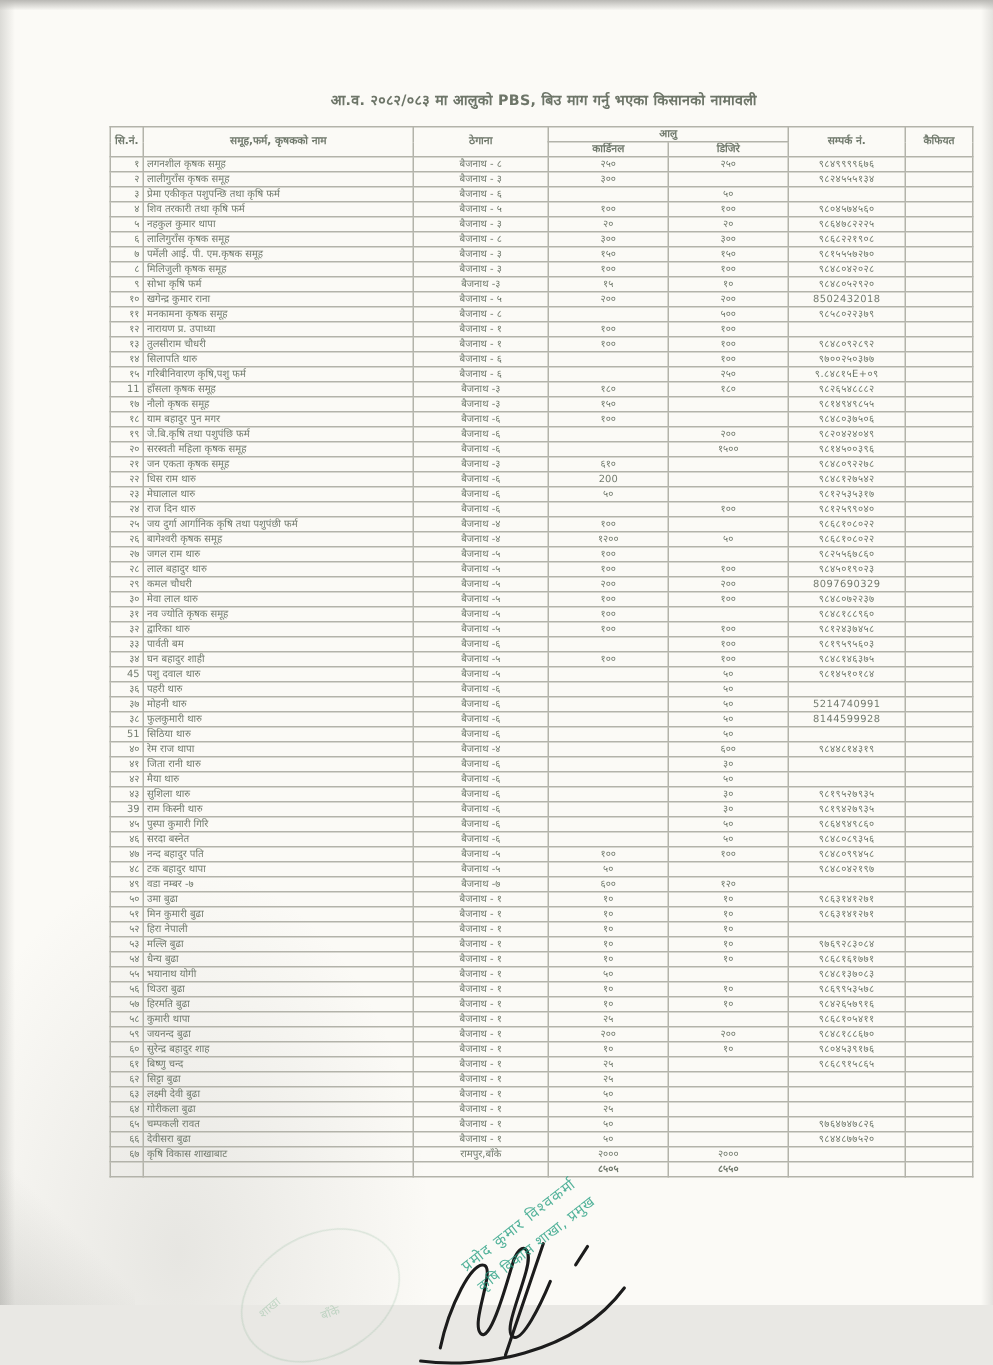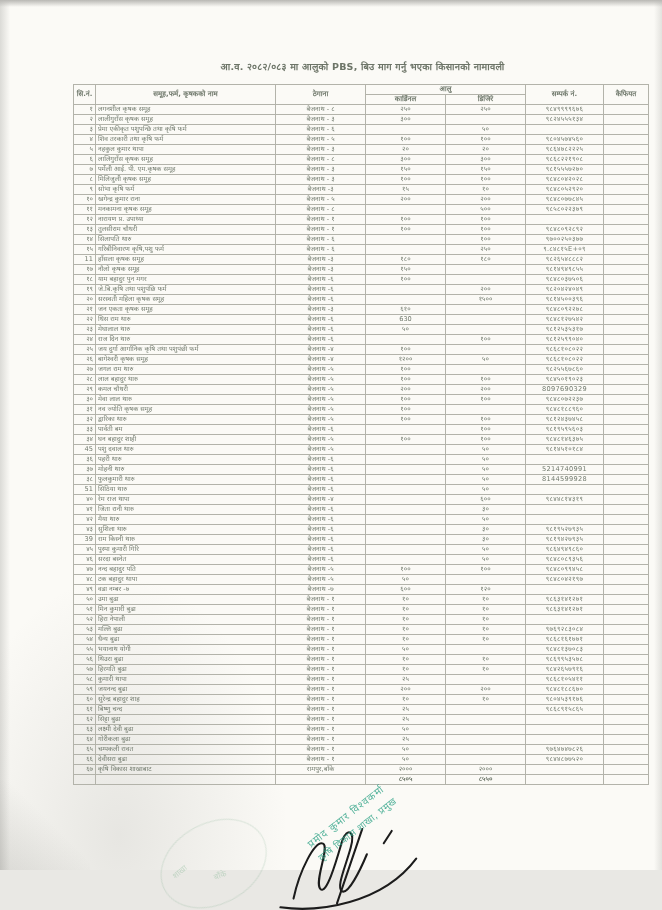--- a/index.html
+++ b/index.html
@@ -184,21 +184,21 @@
           <td class="col-desiree">१०</td>
           <td class="col-phone">९८४८०५२९२०</td>
           <td class="col-remarks"></td>
         </tr>
         <tr>
           <td class="col-sn">१०</td>
           <td class="col-name">खगेन्द्र कुमार राना</td>
           <td class="col-address">बैजनाथ - ५</td>
           <td class="col-cardinal">२००</td>
           <td class="col-desiree">२००</td>
-          <td class="col-phone">९८४८०७७८४५</td>
+          <td class="col-phone">8502432018</td>
           <td class="col-remarks"></td>
         </tr>
         <tr>
           <td class="col-sn">११</td>
           <td class="col-name">मनकामना कृषक समूह</td>
           <td class="col-address">बैजनाथ - ८</td>
           <td class="col-cardinal"></td>
           <td class="col-desiree">५००</td>
           <td class="col-phone">९८५८०२२३७९</td>
           <td class="col-remarks"></td>
@@ -290,21 +290,21 @@
           <td class="col-address">बैजनाथ -३</td>
           <td class="col-cardinal">६१०</td>
           <td class="col-desiree"></td>
           <td class="col-phone">९८४८०९२२७८</td>
           <td class="col-remarks"></td>
         </tr>
         <tr>
           <td class="col-sn">२२</td>
           <td class="col-name">धिस राम थारु</td>
           <td class="col-address">बैजनाथ -६</td>
-          <td class="col-cardinal">630</td>
+          <td class="col-cardinal">200</td>
           <td class="col-desiree"></td>
           <td class="col-phone">९८४८१२७५४२</td>
           <td class="col-remarks"></td>
         </tr>
         <tr>
           <td class="col-sn">२३</td>
           <td class="col-name">मेघालाल थारु</td>
           <td class="col-address">बैजनाथ -६</td>
           <td class="col-cardinal">५०</td>
           <td class="col-desiree"></td>

